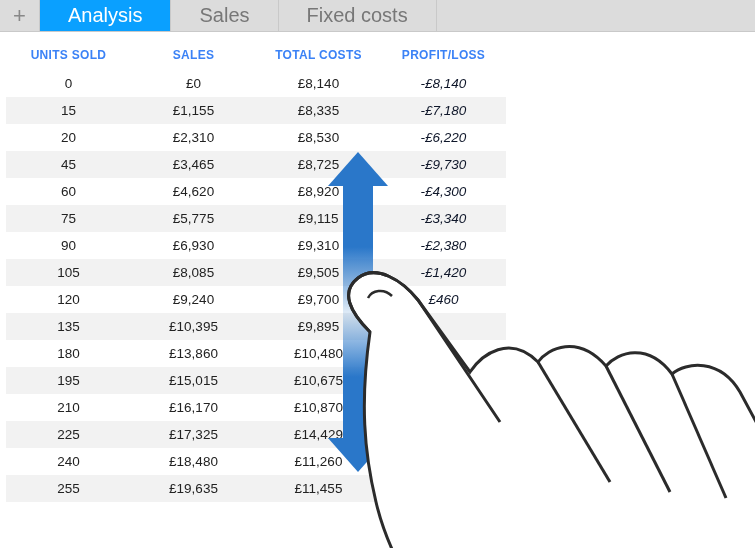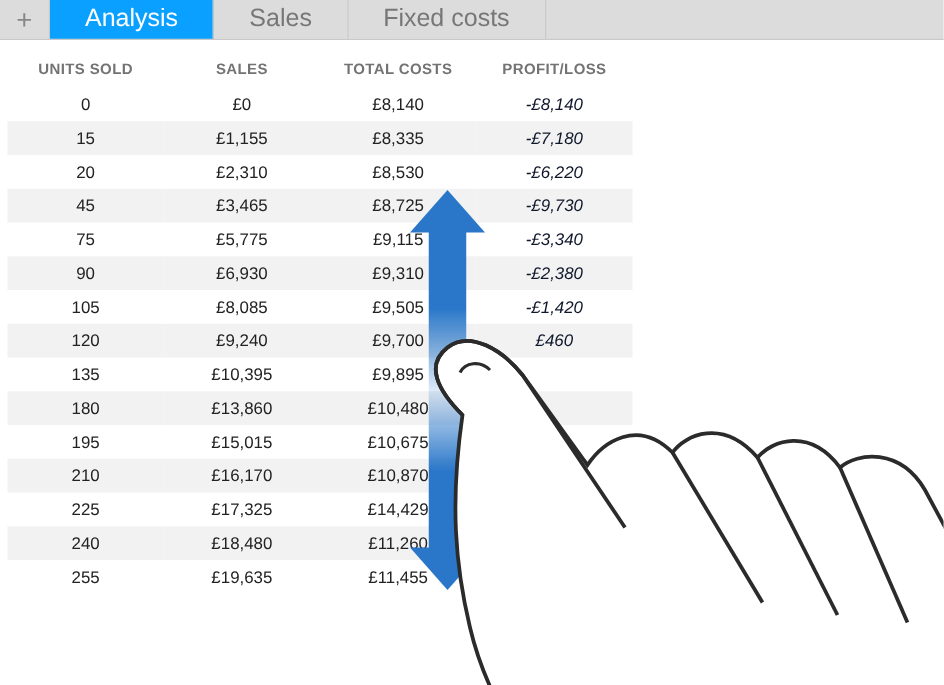--- a/index.html
+++ b/index.html
@@ -16,21 +16,21 @@
   .tab {
     padding: 0 28px; display: flex; align-items: center; font-size: 20px;
     color: #777; background: #dcdcdc; border-right: 1px solid #c9c9c9; cursor: pointer;
   }
   .tab.active { background: #0aa0ff; color: #fff; }
   .sheet {
     height: calc(548px - 32px); overflow: hidden; position: relative;
   }
   table { border-collapse: collapse; width: 500px; margin-left: 6px; margin-top: 6px; table-layout: fixed; }
   th {
-    text-align: center; font-size: 12px; font-weight: 600; color: #737373;
+    text-align: center; font-size: 12px; font-weight: 600; color: #3b82f6;
     padding: 10px 6px 8px; background: #fff; letter-spacing: 0.3px;
   }
   td {
     text-align: center; font-size: 13.5px; color: #222; padding: 6px 4px;
     font-weight: 300;
   }
   tbody tr:nth-child(even) td { background: #f2f2f2; }
   .neg { color: #0f172a; font-style: italic; }
   .pos { color: #0a8a5a; } 
 
@@ -95,20 +95,26 @@
           <td>20</td>
           <td>£2,310</td>
           <td>£8,530</td>
           <td class="neg">-£6,220</td>
         </tr>
         <tr>
           <td>45</td>
           <td>£3,465</td>
           <td>£8,725</td>
           <td class="neg">-£9,730</td>
+        </tr>
+        <tr>
+          <td>60</td>
+          <td>£4,620</td>
+          <td>£8,920</td>
+          <td class="neg">-£4,300</td>
         </tr>
         <tr>
           <td>75</td>
           <td>£5,775</td>
           <td>£9,115</td>
           <td class="neg">-£3,340</td>
         </tr>
         <tr>
           <td>90</td>
           <td>£6,930</td>

